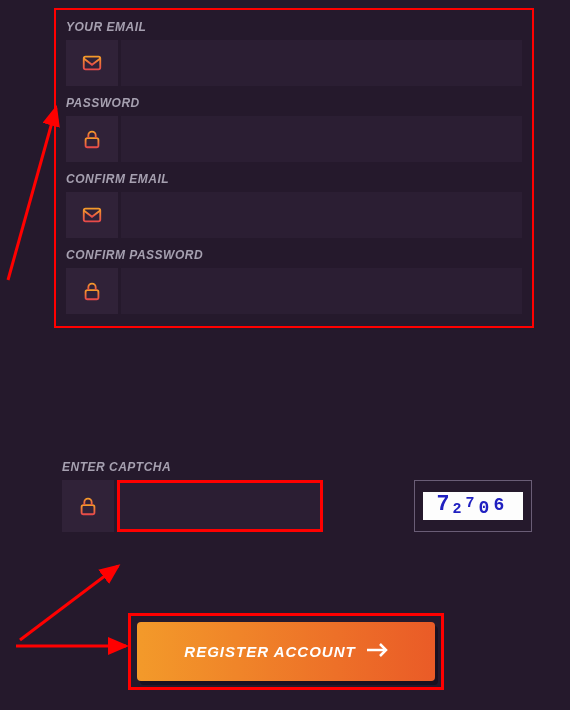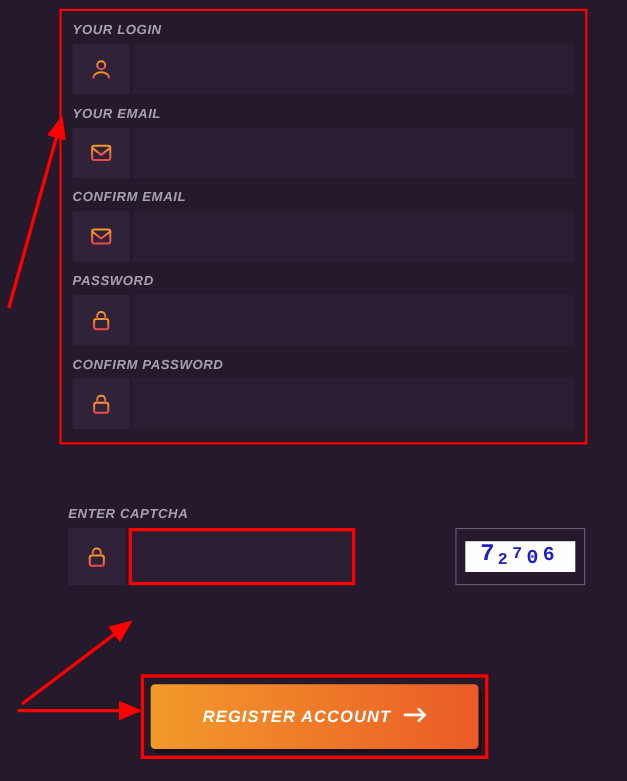--- a/index.html
+++ b/index.html
@@ -200,69 +200,57 @@
   <defs>
       <marker id="ah3" markerWidth="8" markerHeight="8" refX="6" refY="3" orient="auto">
         <path d="M0,0 L7,3 L0,6 Z" fill="red"></path>
       </marker>
     </defs>
   <line x1="6" y1="12" x2="116" y2="12" stroke="red" stroke-width="3" marker-end="url(#ah3)"></line>
 </svg>
 
 <div class="form-box">
 
-  <div class="field">
-    <div class="field-label">YOUR LOGIN</div>
-    <div class="input-row">
-      <div class="icon-box">
-        <svg class="icon" viewBox="0 0 24 24">
-            <circle class="stroke" cx="12" cy="8" r="4"></circle>
-            <path class="stroke" d="M4 21c0-4 4-6 8-6s8 2 8 6"></path>
-          </svg>
-      </div>
-      <div class="input-box"><input class="text-input" type="text" style=""></div>
-    </div>
-  </div>
 
   <div class="field">
     <div class="field-label">YOUR EMAIL</div>
     <div class="input-row">
       <div class="icon-box">
         <svg class="icon" viewBox="0 0 24 24">
             <rect class="stroke" x="3" y="5" width="18" height="14" rx="2"></rect>
             <path class="stroke" d="M3 7l9 7 9-7"></path>
           </svg>
       </div>
       <div class="input-box"><input class="text-input" type="email" style=""></div>
     </div>
   </div>
 
   <div class="field">
+    <div class="field-label">PASSWORD</div>
+    <div class="input-row">
+      <div class="icon-box">
+        <svg class="icon" viewBox="0 0 24 24">
+            <rect class="stroke" x="5" y="11" width="14" height="10" rx="2"></rect>
+            <path class="stroke" d="M8 11V8a4 4 0 0 1 8 0v3"></path>
+          </svg>
+      </div>
+      <div class="input-box"><input class="text-input" type="password" style=""></div>
+    </div>
+  </div>
+
+  <div class="field">
     <div class="field-label">CONFIRM EMAIL</div>
     <div class="input-row">
       <div class="icon-box">
         <svg class="icon" viewBox="0 0 24 24">
             <rect class="stroke" x="3" y="5" width="18" height="14" rx="2"></rect>
             <path class="stroke" d="M3 7l9 7 9-7"></path>
           </svg>
       </div>
       <div class="input-box"><input class="text-input" type="email" style=""></div>
-    </div>
-  </div>
-
-  <div class="field">
-    <div class="field-label">PASSWORD</div>
-    <div class="input-row">
-      <div class="icon-box">
-        <svg class="icon" viewBox="0 0 24 24">
-            <rect class="stroke" x="5" y="11" width="14" height="10" rx="2"></rect>
-            <path class="stroke" d="M8 11V8a4 4 0 0 1 8 0v3"></path>
-          </svg>
-      </div>
-      <div class="input-box"><input class="text-input" type="password" style=""></div>
     </div>
   </div>
 
   <div class="field" style="margin-bottom:2px">
     <div class="field-label">CONFIRM PASSWORD</div>
     <div class="input-row">
       <div class="icon-box">
         <svg class="icon" viewBox="0 0 24 24">
             <rect class="stroke" x="5" y="11" width="14" height="10" rx="2"></rect>
             <path class="stroke" d="M8 11V8a4 4 0 0 1 8 0v3"></path>

